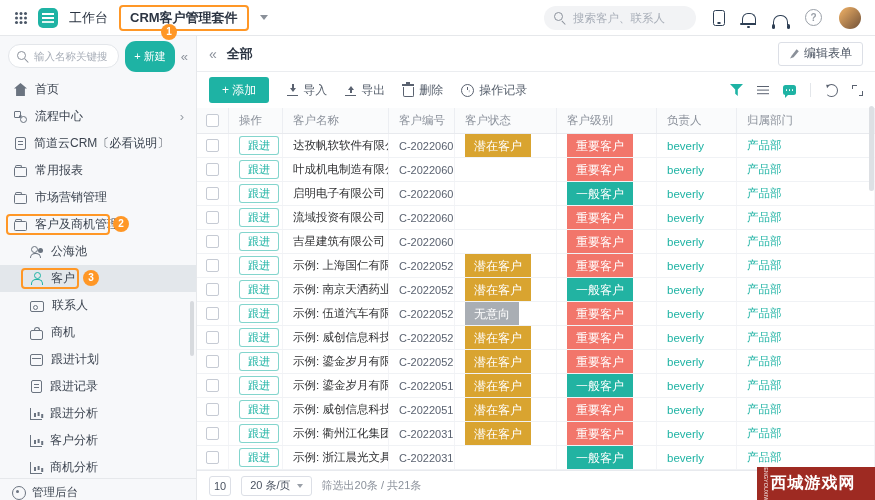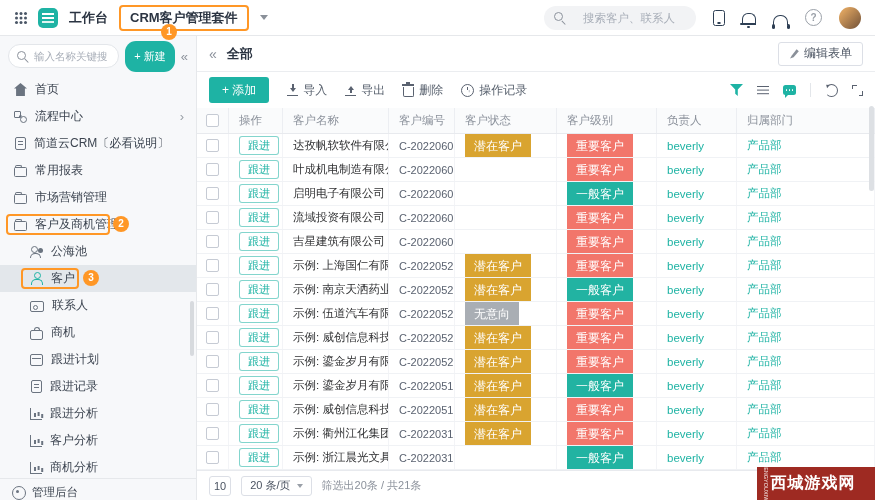--- a/index.html
+++ b/index.html
@@ -9,28 +9,28 @@
 
   
   .topbar{position:absolute;left:0;top:0;right:0;height:36px;background:#fff;border-bottom:1px solid #e6e8eb;
     display:flex;align-items:center;justify-content:space-between;padding:0 14px;box-sizing:border-box;z-index:30}
   .tb-left{display:flex;align-items:center;gap:11px}
   .grid-ic{position:relative;width:13px;height:13px}
   .grid-ic::before{content:"";position:absolute;left:1px;top:1px;width:3px;height:3px;border-radius:50%;background:#4a5666;
     box-shadow:4.5px 0 0 #4a5666,9px 0 0 #4a5666,0 4.5px 0 #4a5666,4.5px 4.5px 0 #4a5666,9px 4.5px 0 #4a5666,0 9px 0 #4a5666,4.5px 9px 0 #4a5666,9px 9px 0 #4a5666}
   .logo{width:20px;height:20px;border-radius:5px;background:var(--accent);position:relative}
   .logo::after{content:"";position:absolute;left:4px;top:5px;width:12px;height:2px;background:#fff;box-shadow:0 4px 0 #fff,0 8px 0 rgba(255,255,255,.85)}
-  .workspace{font-size:13px;font-weight:700;color:#2b3442}
+  .workspace{font-size:13px;font-weight:400;color:#2b3442}
   .title-box{position:relative;border:2px solid var(--orange);border-radius:4px;padding:2px 9px;font-size:13px;font-weight:700;color:#2b3442;display:flex;align-items:flex-end}
   .badge{width:16px;height:16px;border-radius:50%;background:var(--orange);color:#fff;font-size:10px;font-weight:700;
     display:flex;align-items:center;justify-content:center;line-height:1}
   .badge-1{position:absolute;left:40px;bottom:-11px}
   .caret-down{width:0;height:0;border:4px solid transparent;border-top:5px solid #8a9099;margin-top:4px}
   .tb-right{display:flex;align-items:center;gap:17px}
-  .gsearch{width:152px;height:24px;background:#f2f3f5;border-radius:12px;display:flex;align-items:center;gap:16px;padding:0 10px;box-sizing:border-box}
+  .gsearch{width:152px;height:24px;background:#f2f3f5;border-radius:12px;display:flex;align-items:center;gap:6px;padding:0 10px;box-sizing:border-box}
   .gsearch input{border:none;background:transparent;outline:none;font-size:11.5px;color:#333;width:100%;font-family:inherit}
   input::placeholder{color:#a8aeb8}
   .i-mag{position:relative;width:11px;height:11px;flex:none}
   .i-mag::before{content:"";position:absolute;left:0;top:0;width:7px;height:7px;border:1.4px solid #8c929c;border-radius:50%}
   .i-mag::after{content:"";position:absolute;right:0;bottom:0;width:4.5px;height:1.4px;background:#8c929c;transform:rotate(45deg)}
   .i-mobile{width:10px;height:14px;border:1.5px solid var(--topbar-icon);border-radius:2.5px;position:relative}
   .i-mobile::after{content:"";position:absolute;left:50%;bottom:1px;transform:translateX(-50%);width:3px;height:1.3px;background:var(--topbar-icon)}
   .i-bell{width:12px;height:11px;border:1.5px solid var(--topbar-icon);border-radius:6px 6px 0 0;border-bottom:none;position:relative;margin-top:2px}
   .i-bell::before{content:"";position:absolute;left:-3px;bottom:0;width:16px;height:1.5px;background:var(--topbar-icon);border-radius:1px}
   .i-bell::after{content:"";position:absolute;left:4px;bottom:-3.5px;width:2.5px;height:2.5px;border-radius:50%;background:var(--topbar-icon)}

